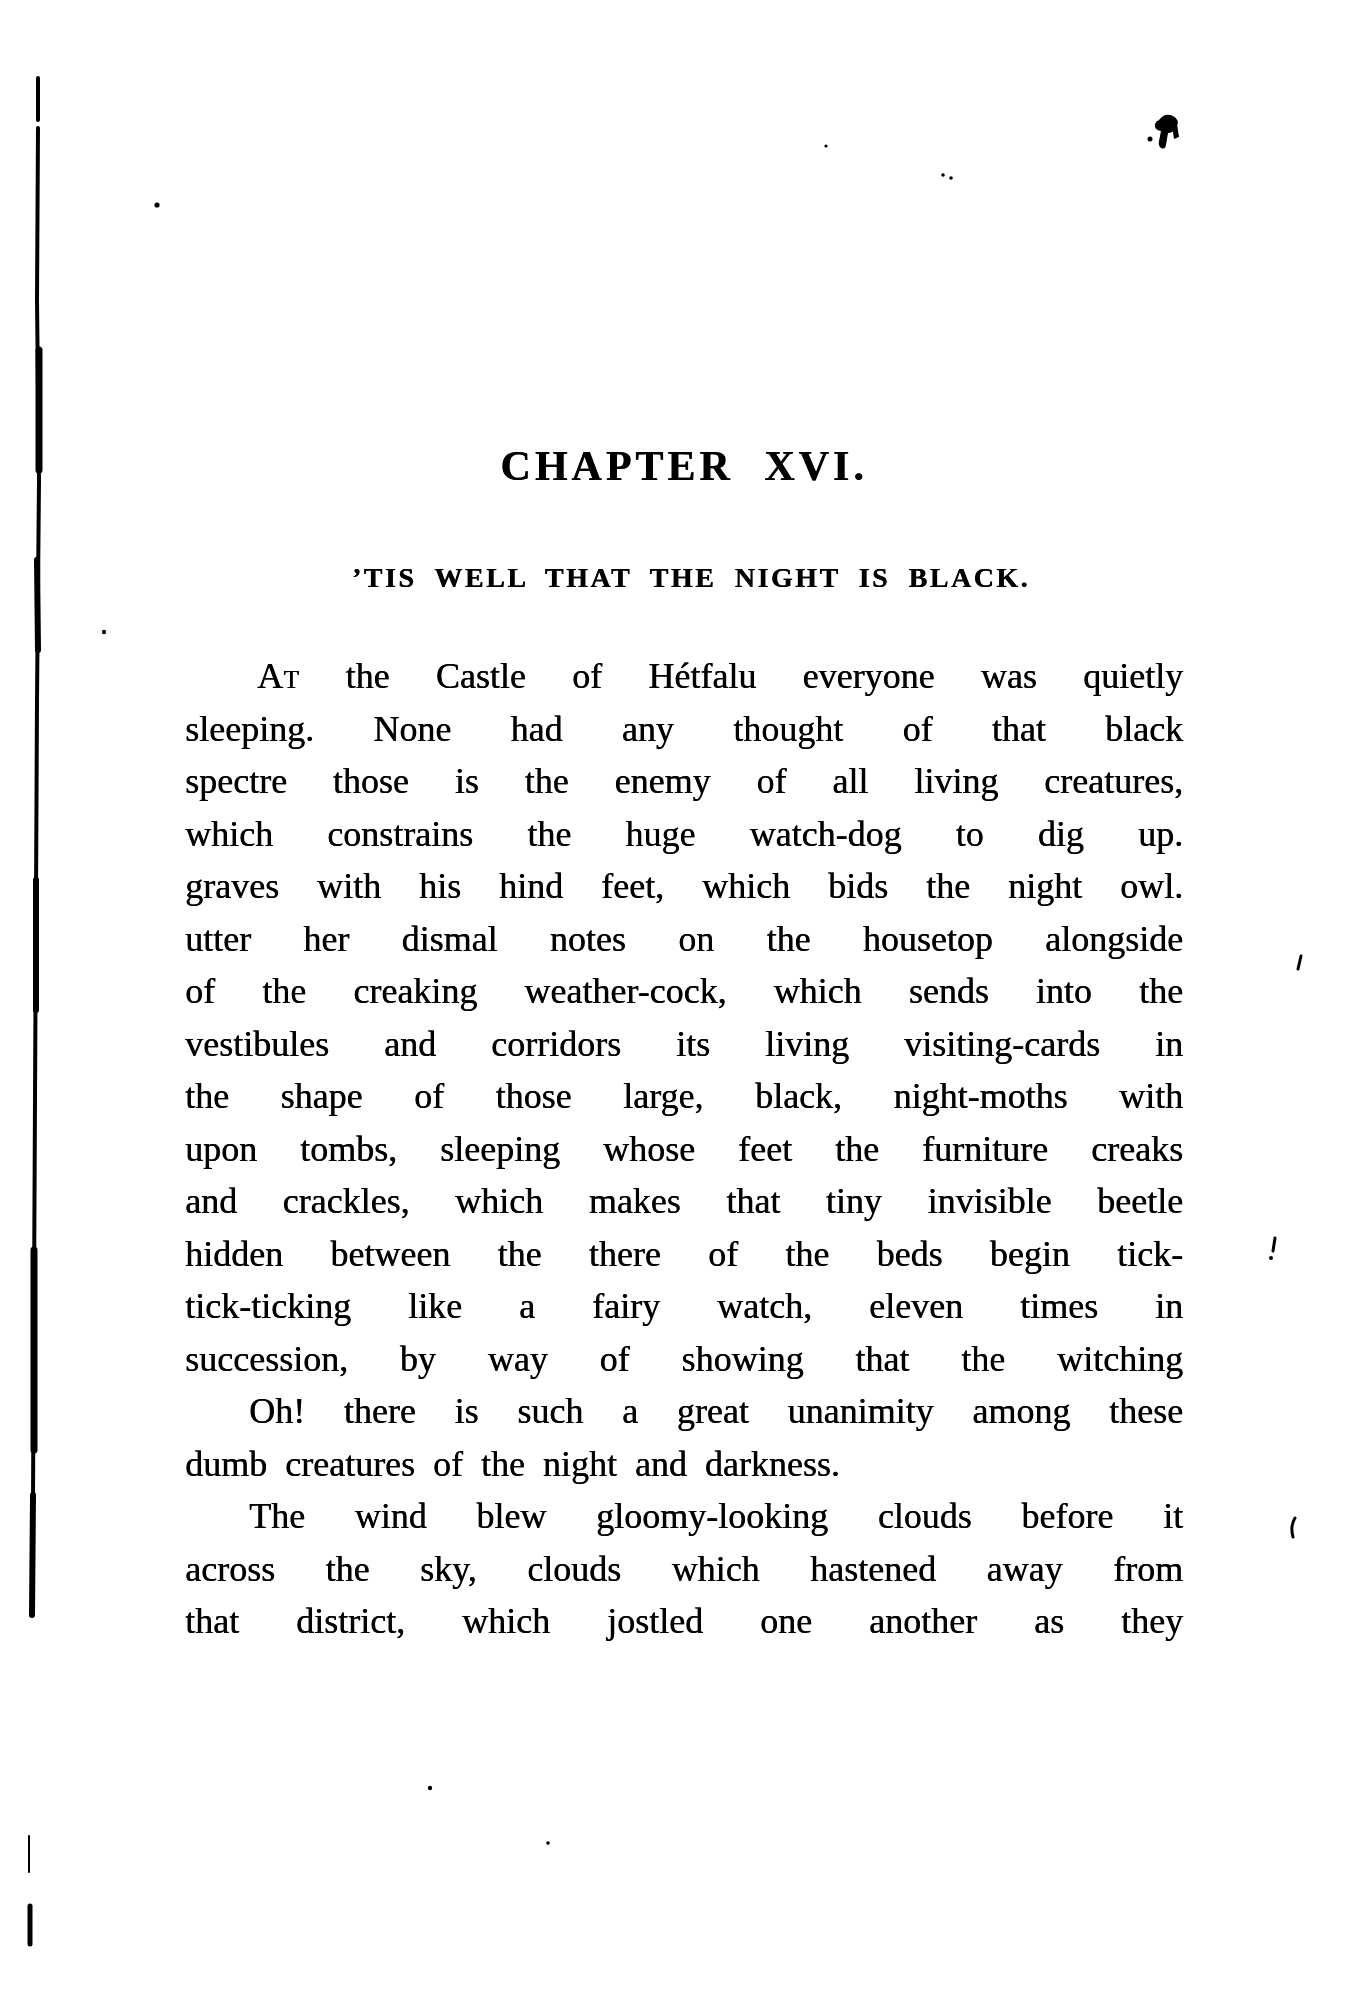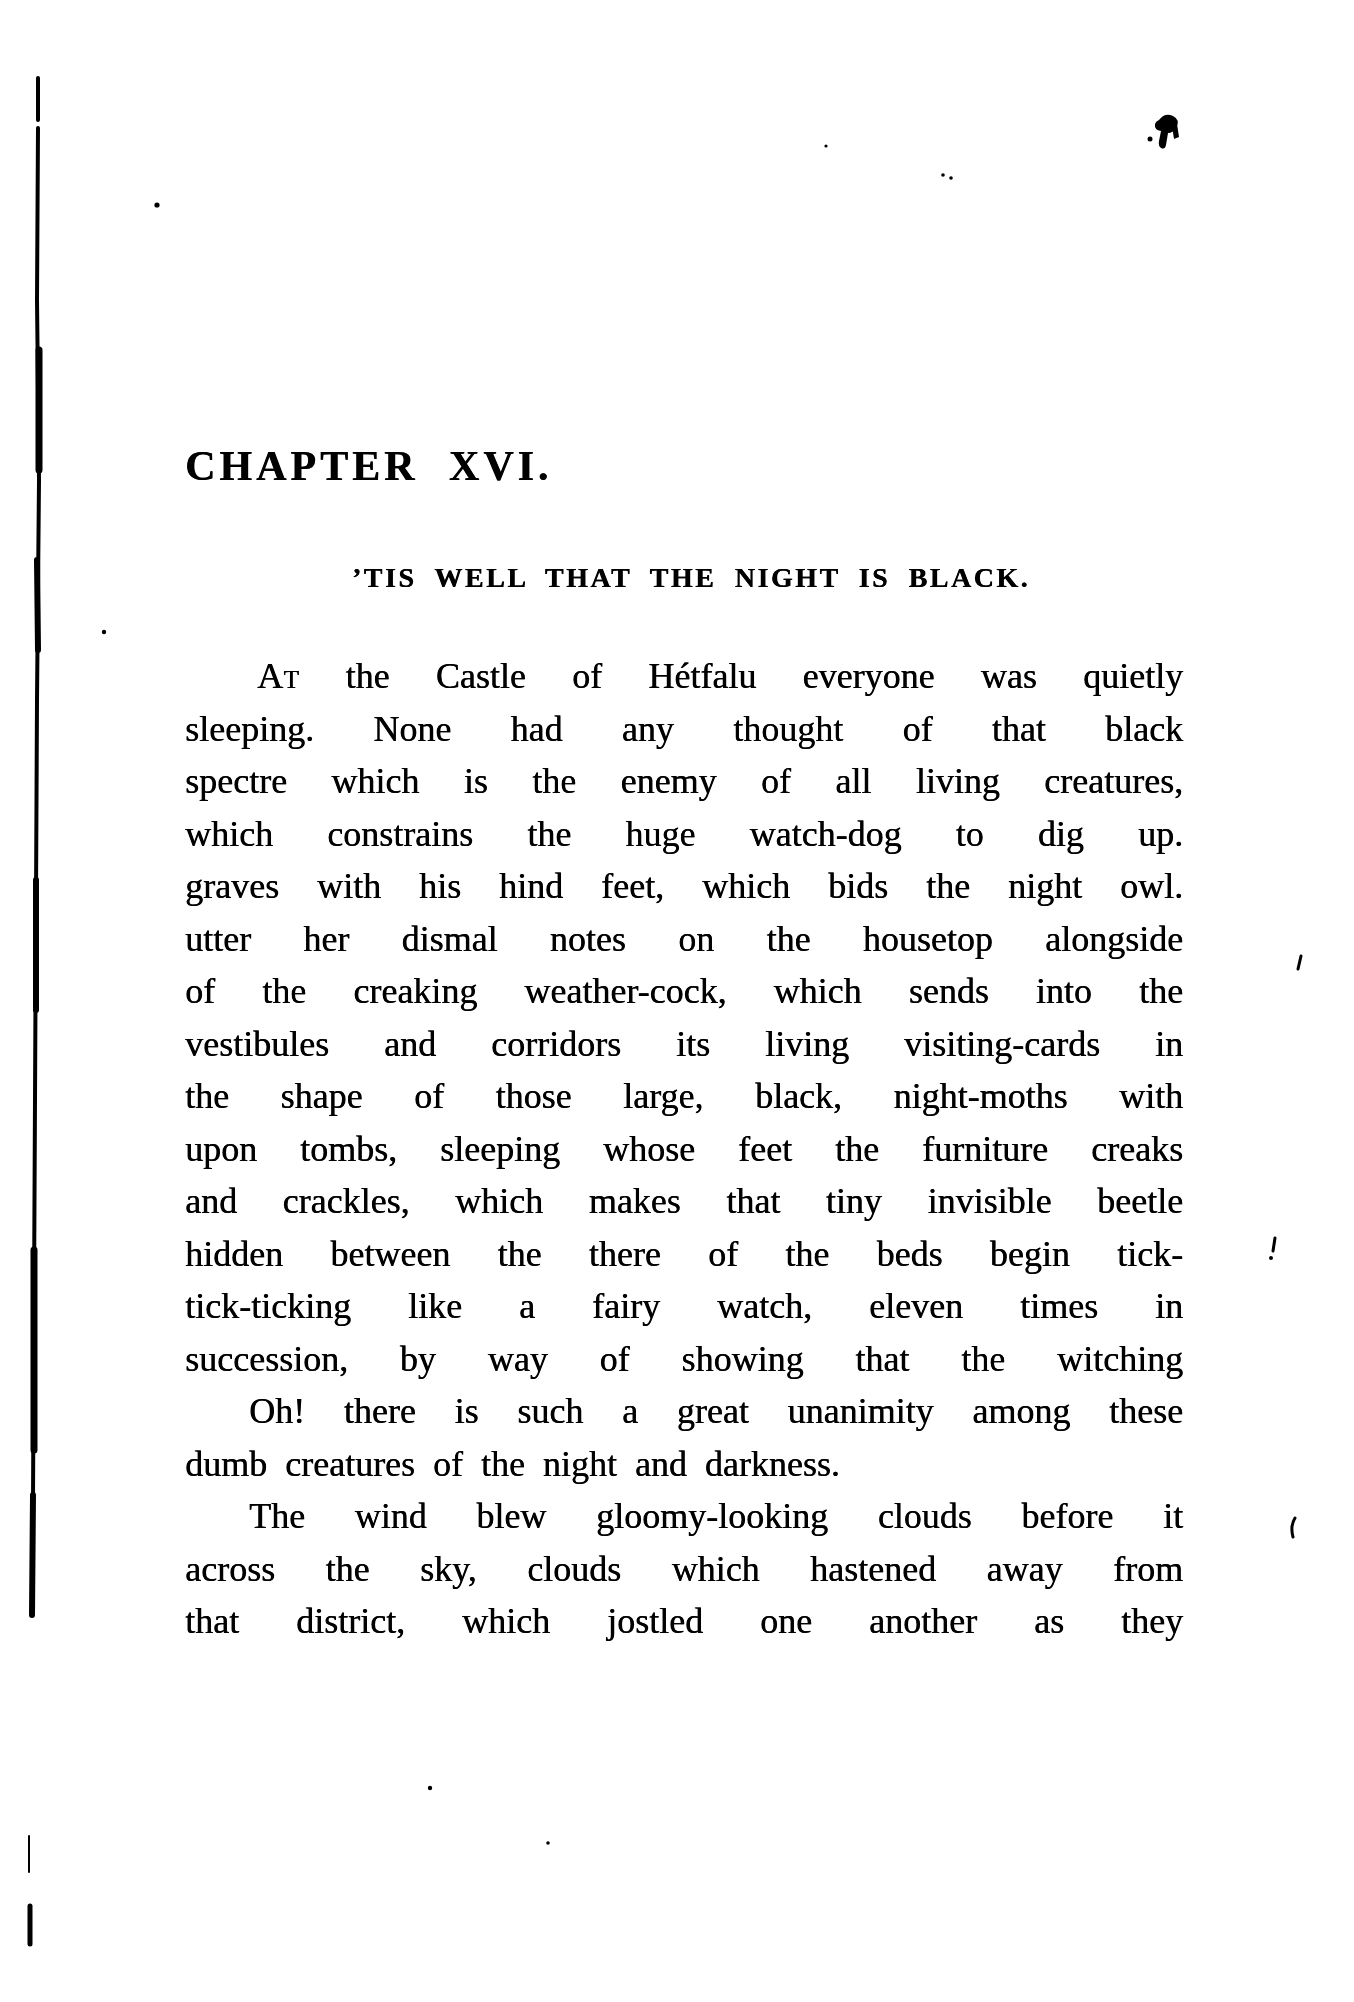--- a/index.html
+++ b/index.html
@@ -12,21 +12,21 @@
     font-family:"Liberation Serif","DejaVu Serif",serif;
   }
   .artifact-layer {
     position:absolute; left:0; top:0;
     width:1354px; height:2002px;
     pointer-events:none;
   }
   .chapter-title {
     position:absolute; top:445px; left:185px; width:998px;
     margin:0;
-    text-align:left;
+    text-align:center;
     font-size:42px; line-height:1;
     font-weight:bold;
     letter-spacing:4px;
     word-spacing:16px;
     text-shadow:0.5px 0 0 #000;
   }
   .chapter-subtitle {
     position:absolute; top:557px; left:185px; width:998px;
     margin:7px;
     text-align:center;
@@ -94,21 +94,21 @@
   </svg>
 
   <h1 class="chapter-title">CHAPTER XVI.</h1>
 
   <h2 class="chapter-subtitle">’TIS WELL THAT THE NIGHT IS BLACK.</h2>
 
   <div class="bodytext">
 
     <div class="bl in1"><span class="sc">At</span><span>&nbsp;the Castle of Hétfalu everyone was quietly</span></div>
     <div class="bl">sleeping. None had any thought of that black</div>
-    <div class="bl">spectre which is the enemy of all living creatures,</div>
+    <div class="bl">spectre those is the enemy of all living creatures,</div>
     <div class="bl">which constrains the huge watch-dog to dig up.</div>
     <div class="bl">graves with his hind feet, which bids the night owl.</div>
     <div class="bl">utter her dismal notes on the housetop alongside</div>
     <div class="bl">of the creaking weather-cock, which sends into the</div>
     <div class="bl">vestibules and corridors its living visiting-cards in</div>
     <div class="bl">the shape of those large, black, night-moths with</div>
     <div class="bl">upon tombs, sleeping whose feet the furniture creaks</div>
     <div class="bl">and crackles, which makes that tiny invisible beetle</div>
     <div class="bl">hidden between the there of the beds begin tick-</div>
     <div class="bl">tick-ticking like a fairy watch, eleven times in</div>

